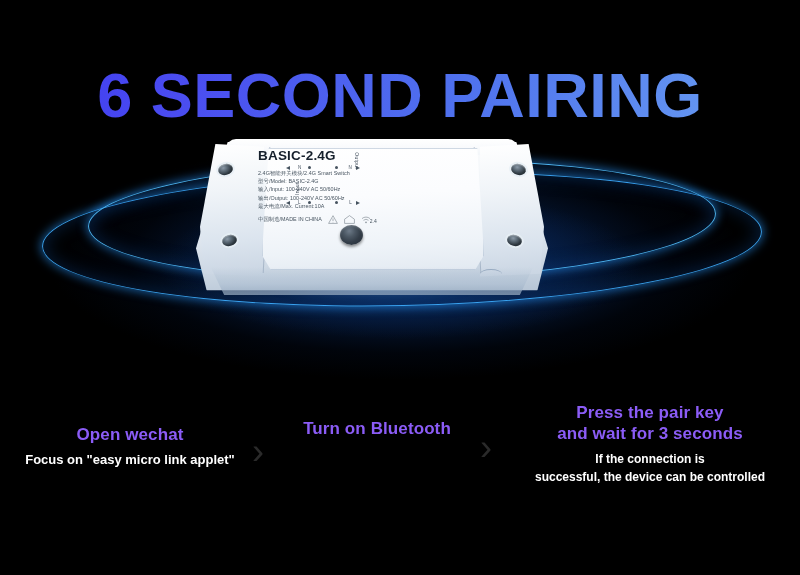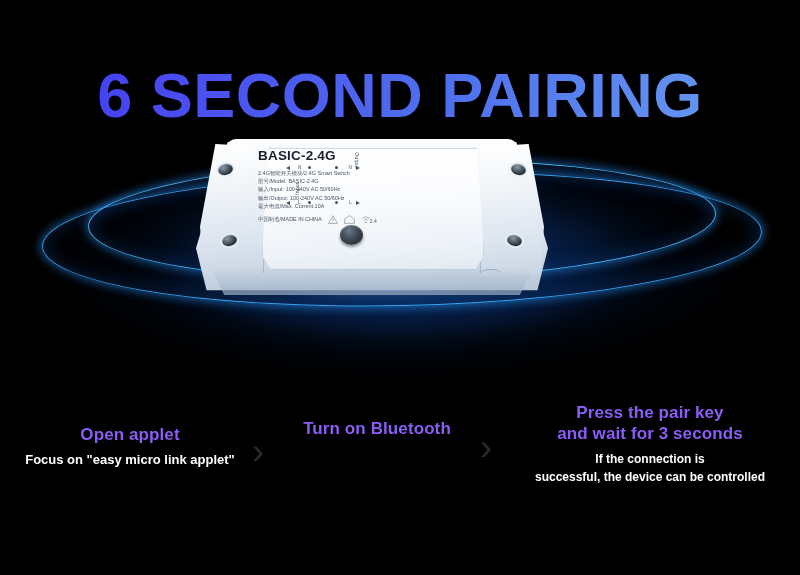--- a/index.html
+++ b/index.html
@@ -407,21 +407,21 @@
     <div class="screw screw-tr"></div>
     <div class="screw screw-br"></div>
 
     <div class="dev-lip"></div>
     <div class="lip-notch"></div>
   </div>
 
   <div id="steps">
 
     <div class="step step-1">
-      <div class="step-title">Open applet</div>
+      <div class="step-title">Open wechat</div>
       <div class="step-desc">Focus on "easy micro link applet"</div>
     </div>
 
     <div class="chevron chev-1">›</div>
 
     <div class="step step-2">
       <div class="step-title">Turn on Bluetooth</div>
     </div>
 
     <div class="chevron chev-2">›</div>

